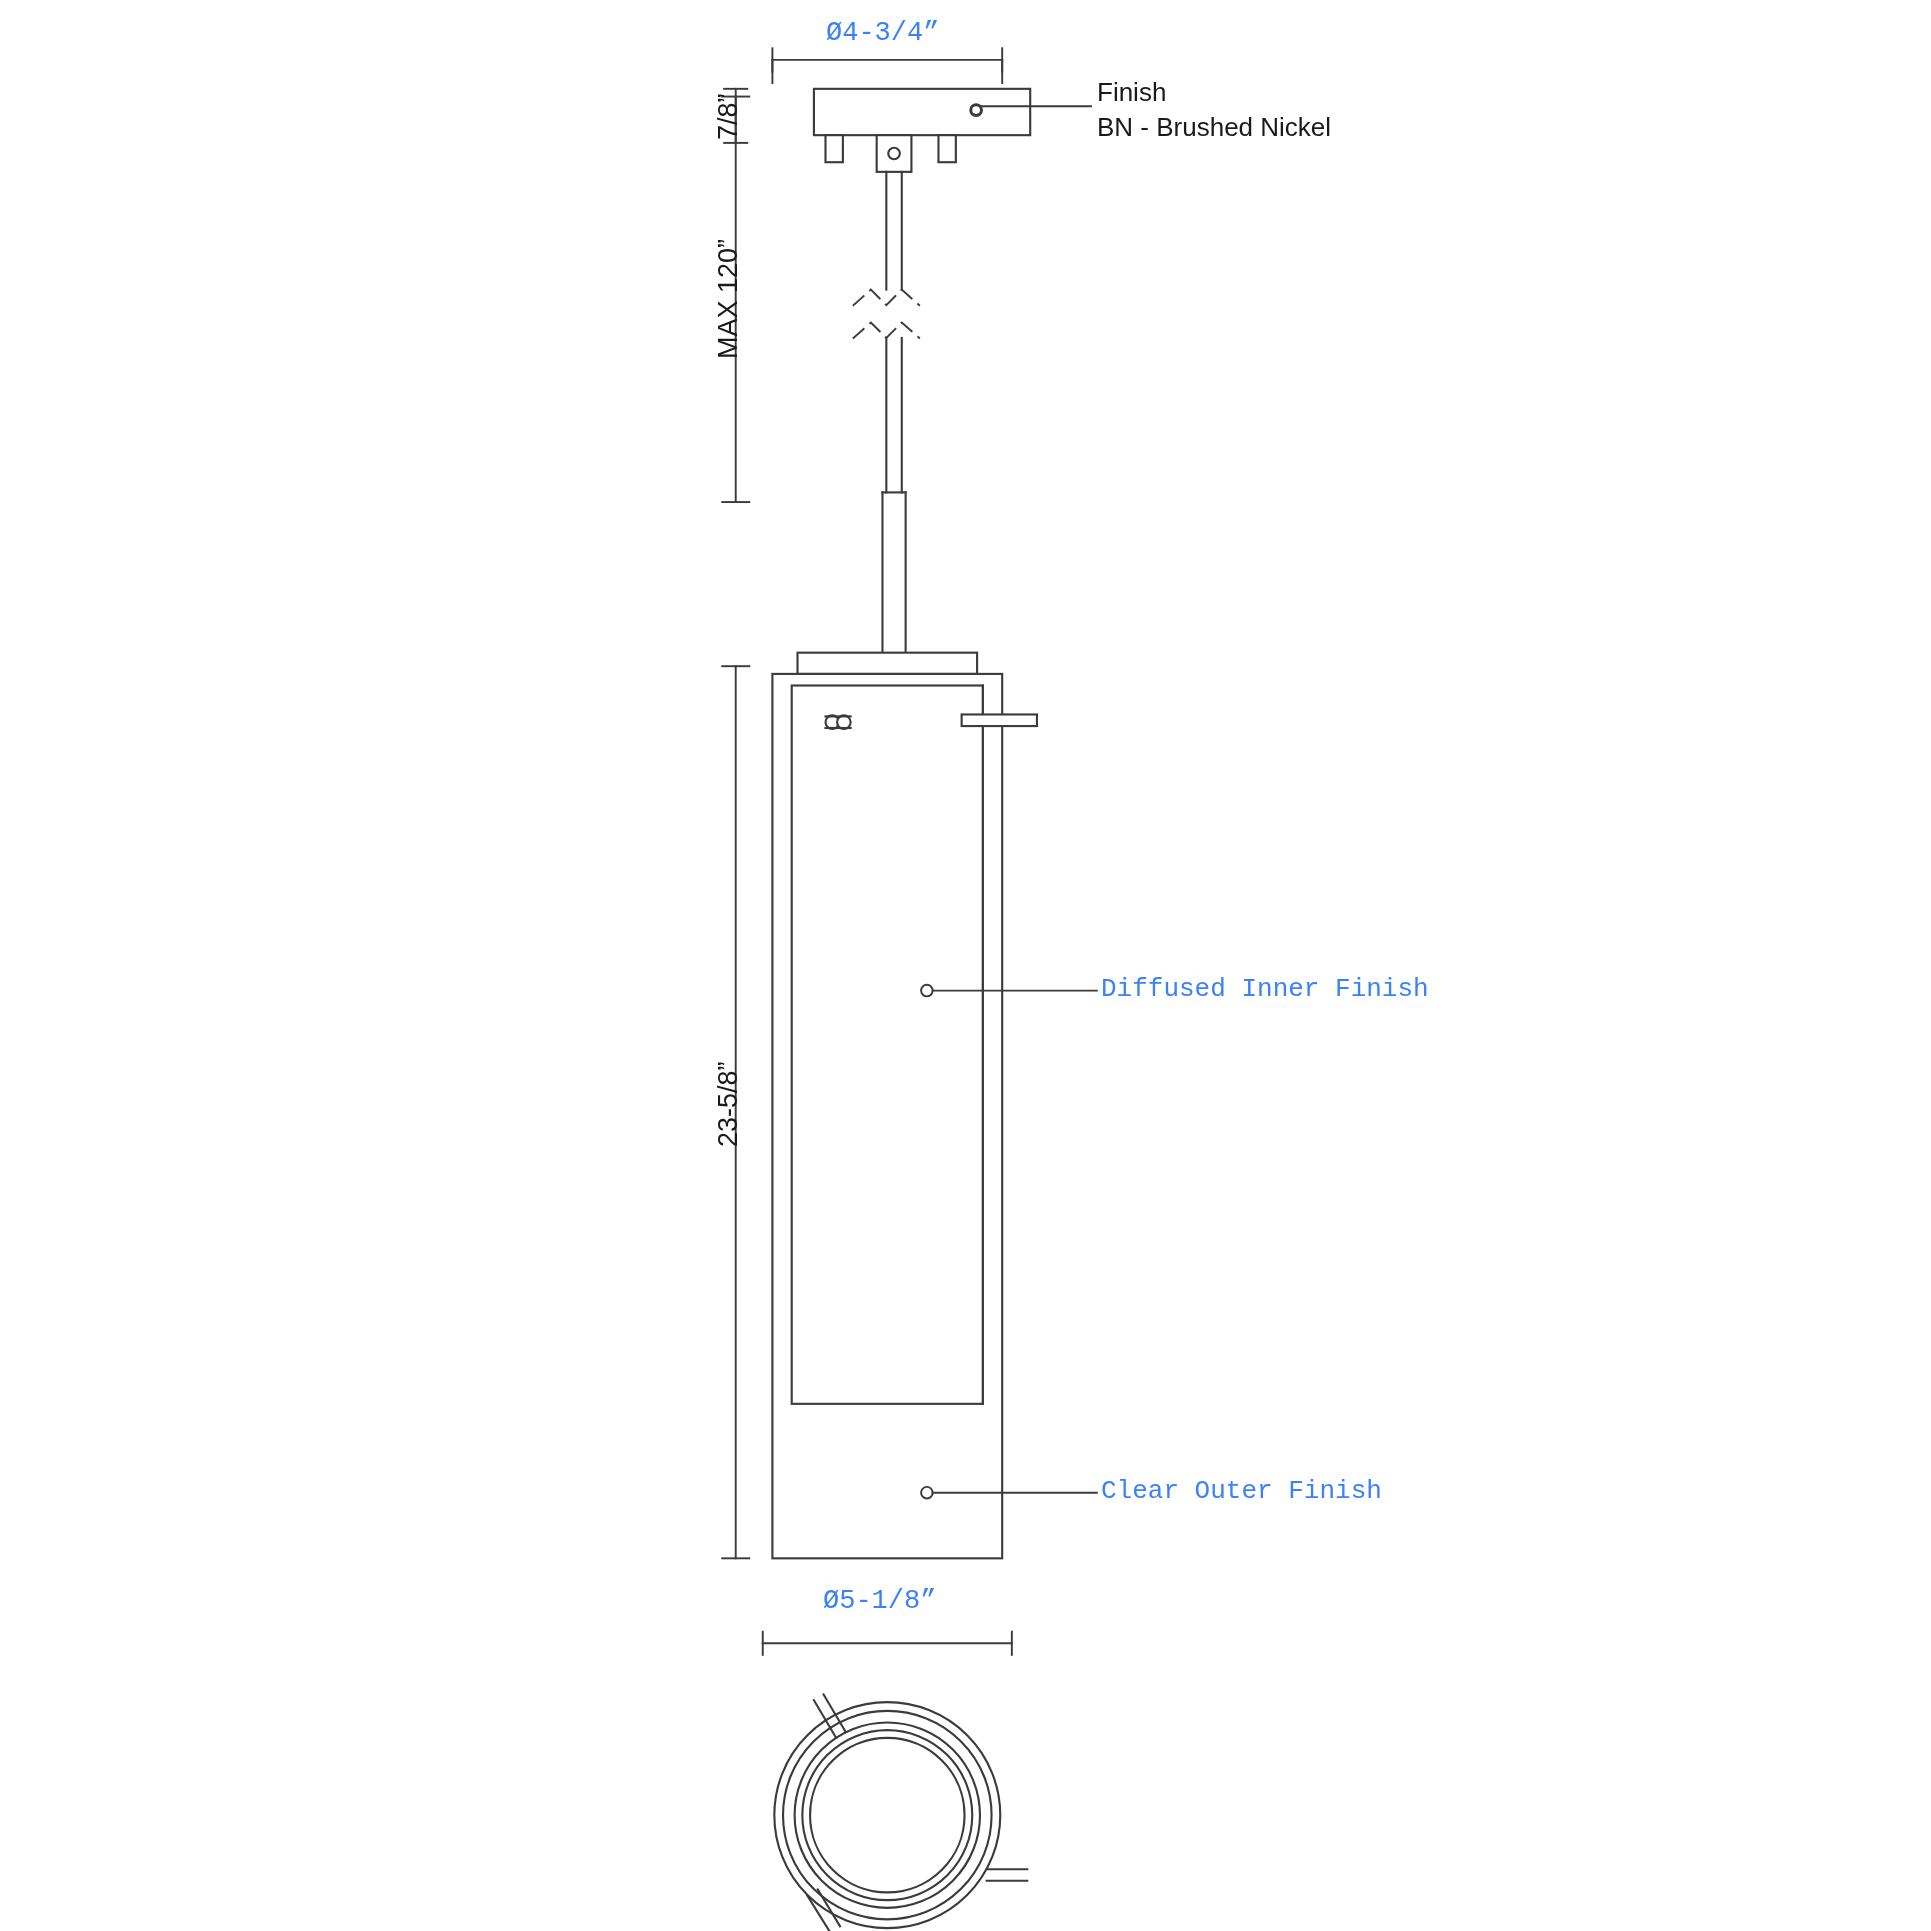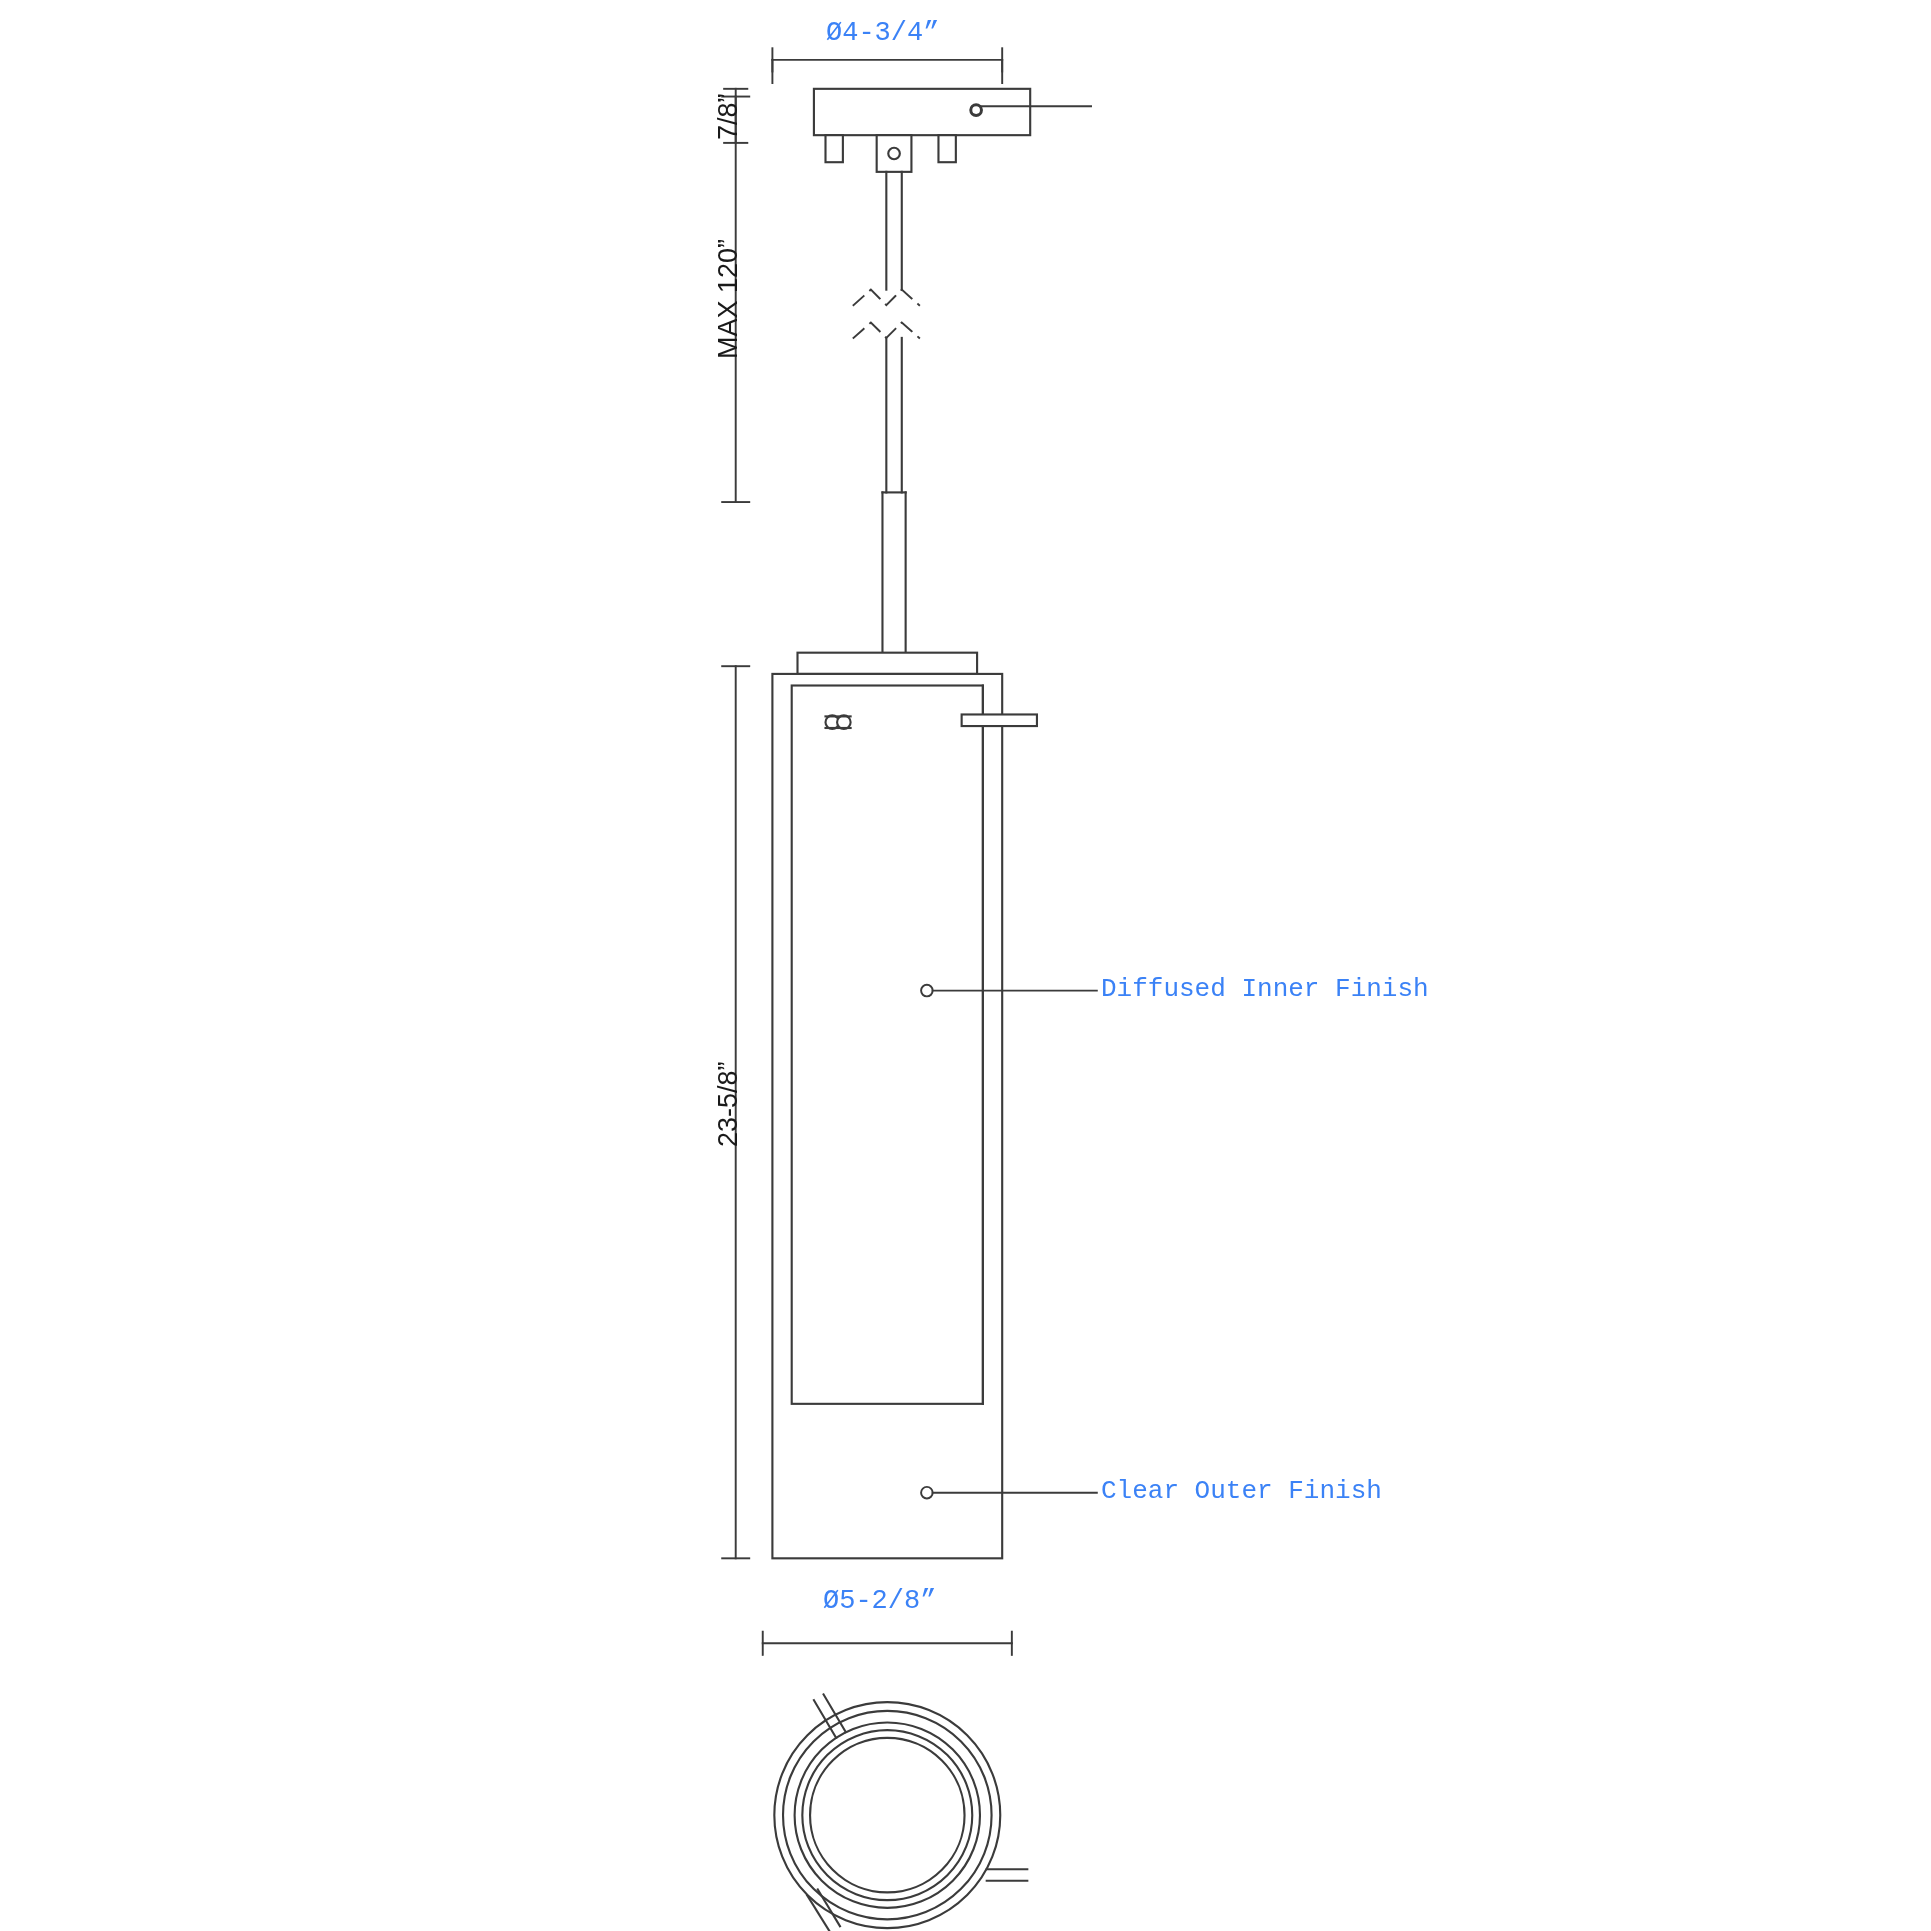--- a/index.html
+++ b/index.html
@@ -176,21 +176,25 @@
   </svg>
 
   <div class="lbl big" style="left:826px; top:17.4px;">Ø4-3/4”</div>
 
   <div class="vert" style="left:713px; top:140px;">7/8”</div>
 
   <div class="vert" style="left:713px; top:359px;">MAX 120”</div>
 
   <div class="vert" style="left:713px; top:1147px;">23-5/8”</div>
 
-  <div class="lbl big" style="left:823px; top:1585px;">Ø5-2/8”</div>
-
+  <div class="lbl big" style="left:823px; top:1585px;">Ø5-1/8”</div>
+
+  <div class="callout-block" style="left:1097px; top:75px;">
+    <span class="line1">Finish</span>
+    <span class="line2">BN - Brushed Nickel</span>
+  </div>
 
   <div class="lbl" style="left:1101px; top:973px;">Diffused Inner Finish</div>
 
   <div class="lbl" style="left:1101px; top:1475px;">Clear Outer Finish</div>
 
 </div>
 
 
 </body></html>

